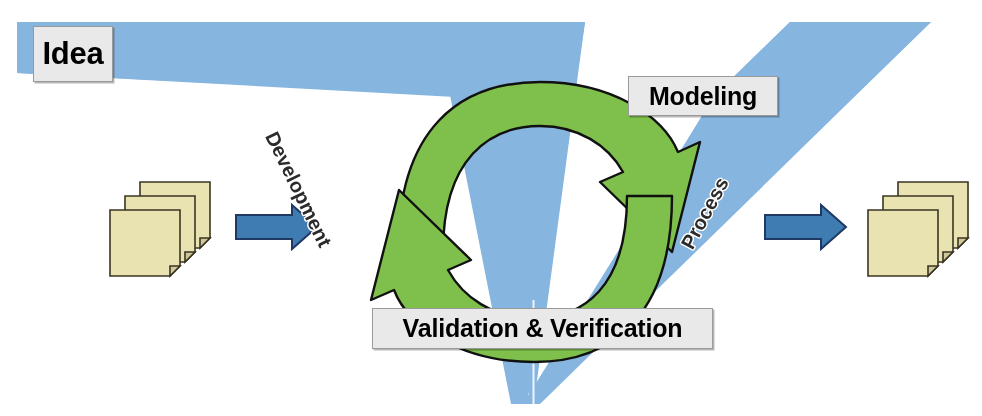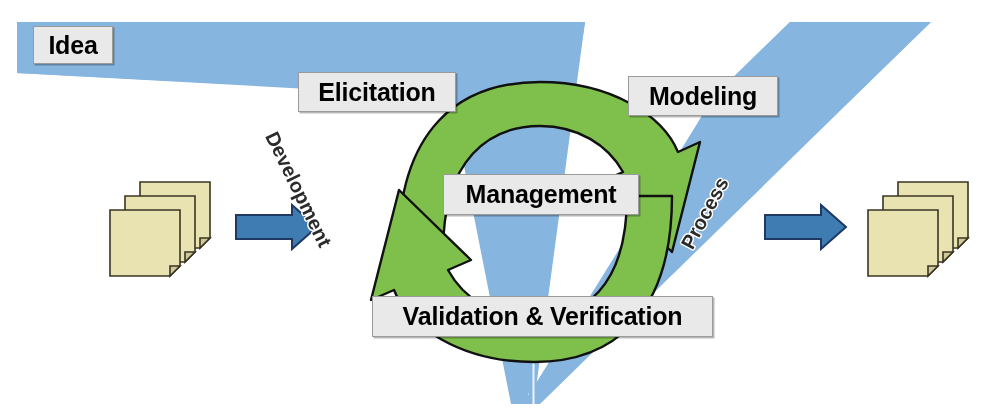--- a/index.html
+++ b/index.html
@@ -36,25 +36,25 @@
     align-items: center;
     justify-content: center;
     color: #000000;
     font-weight: bold;
     font-family: "Liberation Sans", sans-serif;
     white-space: nowrap;
     box-sizing: border-box;
     letter-spacing: -0.2px;
   }
 
-  #plate-idea       { left: 33px;  top: 26px;  width: 80px;  height: 38px; font-size: 25px; }
+  #plate-idea       { left: 33px;  top: 26px;  width: 80px;  height: 56px; font-size: 31px; }
   #plate-elicitation{ left: 298px; top: 72px;  width: 158px; height: 40px; font-size: 25px; }
   #plate-modeling   { left: 628px; top: 76px;  width: 150px; height: 40px; font-size: 25px; }
   #plate-management { left: 443px; top: 174px; width: 196px; height: 41px; font-size: 25px; }
-  #plate-validation { left: 372px; top: 296px; width: 341px; height: 41px; font-size: 25px; }
+  #plate-validation { left: 372px; top: 308px; width: 341px; height: 41px; font-size: 25px; }
 
   
   .side-caption {
     position: absolute;
     font-weight: bold;
     font-size: 20px;
     color: #2B2B2B;
     font-family: "Liberation Sans", sans-serif;
     white-space: nowrap;
     text-shadow:
@@ -149,25 +149,23 @@
     <g>
       <use href="#doc-page" x="898" y="182"></use>
       <use href="#doc-page" x="883" y="196"></use>
       <use href="#doc-page" x="868" y="210"></use>
     </g>
 
   </svg>
 
   <div class="plate" id="plate-idea">Idea</div>
 
-  <div class="plate" id="plate-elicitation">Elicitation</div>
 
   <div class="plate" id="plate-modeling">Modeling</div>
 
-  <div class="plate" id="plate-management">Management</div>
 
   <div class="plate" id="plate-validation">Validation &amp; Verification</div>
 
   <div class="side-caption" id="caption-development">Development</div>
 
   <div class="side-caption" id="caption-process">Process</div>
 
 </div>
 
 </body></html>

